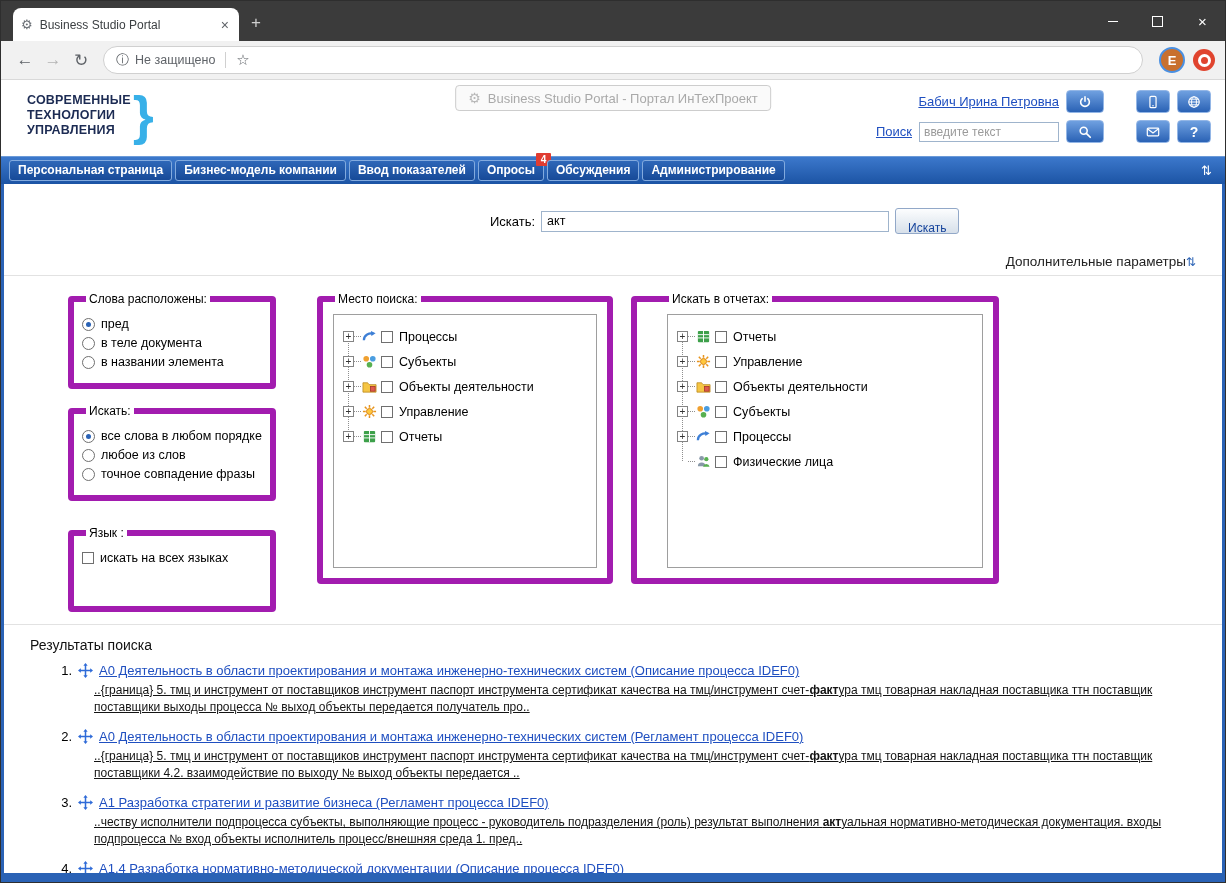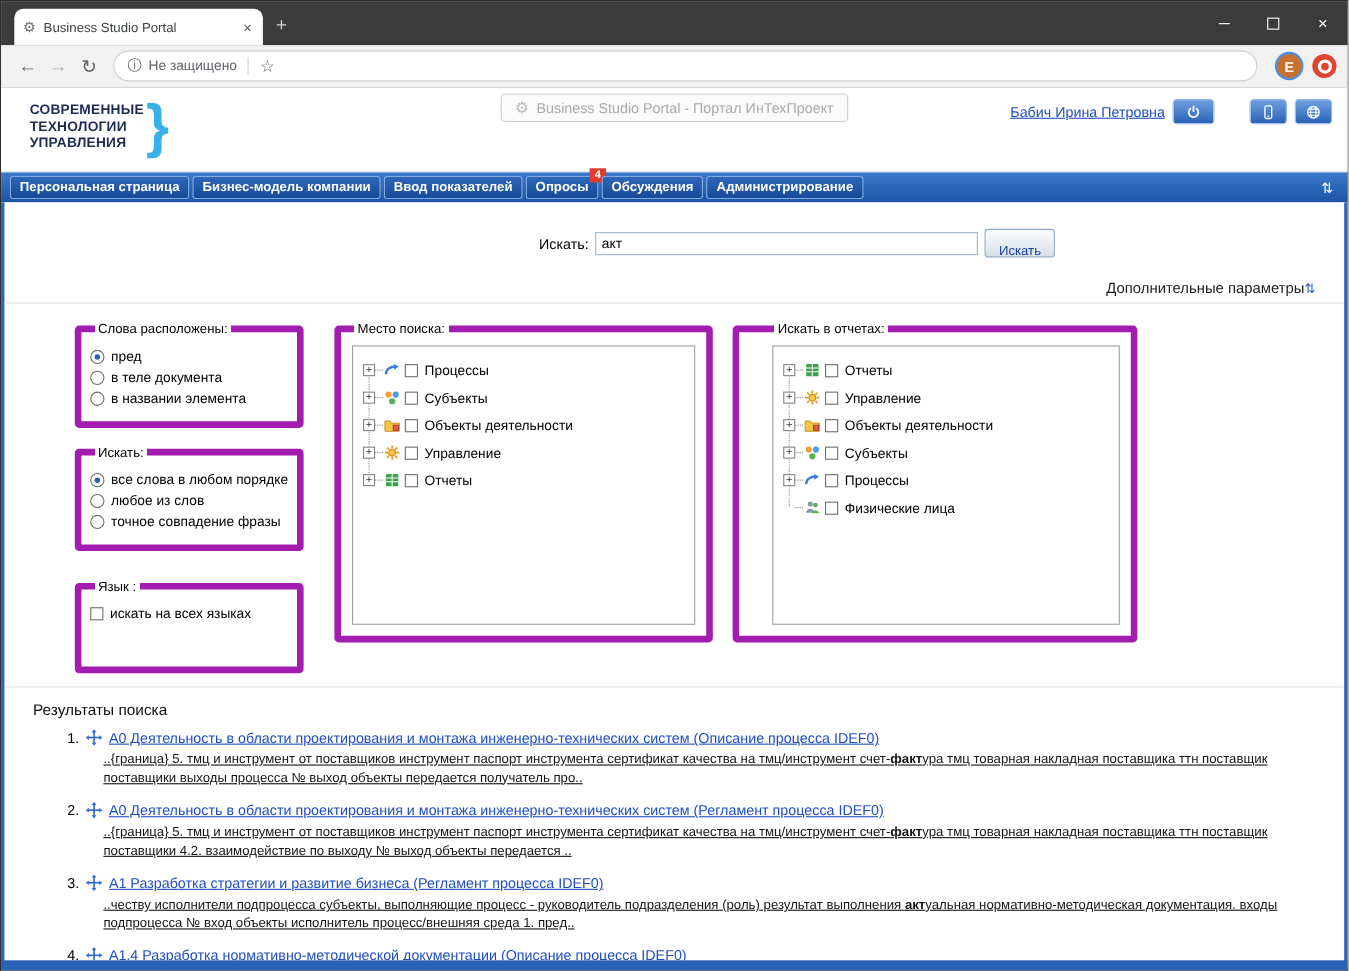--- a/index.html
+++ b/index.html
@@ -66,21 +66,21 @@
   .params-body{display:flex;align-items:flex-start;padding:16px 0 8px 64px;}
   .col-left{width:208px;display:flex;flex-direction:column;gap:15px;margin-right:28px;flex:none;}
   fieldset{border:6px solid #a21caf;border-radius:4px;padding:6px 8px 9px;margin:0;}
   legend{font-size:12px;padding:0 3px;margin-left:4px;}
   .opt-row{display:flex;align-items:center;gap:6px;margin:5px 0;}
   .radio{width:13px;height:13px;border:1px solid #6f6f6f;border-radius:50%;background:#fff;position:relative;flex:none;box-sizing:border-box;cursor:pointer;}
   .radio.checked::after{content:"";position:absolute;left:3px;top:3px;width:5px;height:5px;border-radius:50%;background:#2a62b5;}
   .checkbox{width:12px;height:12px;border:1px solid #6f6f6f;background:#fff;flex:none;box-sizing:border-box;cursor:pointer;}
   .opt-label{font-size:12.5px;}
   .fs-lang{height:86px;box-sizing:border-box;margin-top:10px;}
-  .fs-tree{width:344px;height:292px;margin-right:18px;box-sizing:border-box;flex:none;}
+  .fs-tree{width:296px;height:292px;margin-right:18px;box-sizing:border-box;flex:none;margin-left:13px;}
   .fs-tree2{width:368px;height:292px;box-sizing:border-box;flex:none;padding-left:28px;}
   .tree-panel{border:1px solid #9e9e9e;background:#fff;height:254px;margin:2px;padding:9px 6px;position:relative;box-sizing:border-box;}
   .tree-panel::before{content:"";position:absolute;left:14px;top:21px;border-left:1px dotted #8f8f8f;}
   .tree-5::before{height:100px;}
   .tree-6::before{height:125px;}
   .trow{display:flex;align-items:center;height:25px;position:relative;}
   .texp{width:11px;height:11px;border:1px solid #848484;background:#fff;color:#333;font-size:10px;line-height:9px;text-align:center;flex:none;margin-left:3px;z-index:1;box-sizing:border-box;cursor:pointer;}
   .texp.hidden{visibility:hidden;}
   .tcon{width:7px;border-top:1px dotted #8f8f8f;flex:none;}
   .ticon{width:16px;height:16px;flex:none;margin-right:4px;display:flex;align-items:center;justify-content:center;}
@@ -166,20 +166,38 @@
             </svg>
           </button>
         <button class="hbtn small">
             <svg viewBox="0 0 16 16">
               <circle cx="8" cy="8" r="6" fill="none" stroke="#fff" stroke-width="1.3"></circle>
               <ellipse cx="8" cy="8" rx="2.8" ry="6" fill="none" stroke="#fff" stroke-width="1.1"></ellipse>
               <path d="M2 8h12M3.2 4.8h9.6M3.2 11.2h9.6" stroke="#fff" stroke-width="1.1"></path>
             </svg>
           </button>
       </div>
+      <div class="hdr-row">
+        <a class="hdr-link">Поиск</a>
+        <input class="hdr-input" placeholder="введите текст" style="">
+        <button class="hbtn">
+            <svg viewBox="0 0 16 16">
+              <circle cx="6.5" cy="6.5" r="4" fill="none" stroke="#fff" stroke-width="1.8"></circle>
+              <path d="M9.5 9.5l4.5 4.5" stroke="#fff" stroke-width="2" stroke-linecap="round"></path>
+            </svg>
+          </button>
+        <span class="grp-gap"></span>
+        <button class="hbtn small">
+            <svg viewBox="0 0 16 16">
+              <rect x="1.5" y="3.5" width="13" height="9" rx="1" fill="none" stroke="#fff" stroke-width="1.4"></rect>
+              <path d="M2 4.5l6 4.5 6-4.5" fill="none" stroke="#fff" stroke-width="1.4"></path>
+            </svg>
+          </button>
+        <button class="hbtn small help">?</button>
+      </div>
     </div>
   </div>
 
   <div class="navbar">
     <button class="nav-btn">Персональная страница</button>
     <button class="nav-btn">Бизнес-модель компании</button>
     <button class="nav-btn">Ввод показателей</button>
     <button class="nav-btn"><span>Опросы</span><span class="nav-badge">4</span></button>
     <button class="nav-btn">Обсуждения</button>
     <button class="nav-btn">Администрирование</button>

